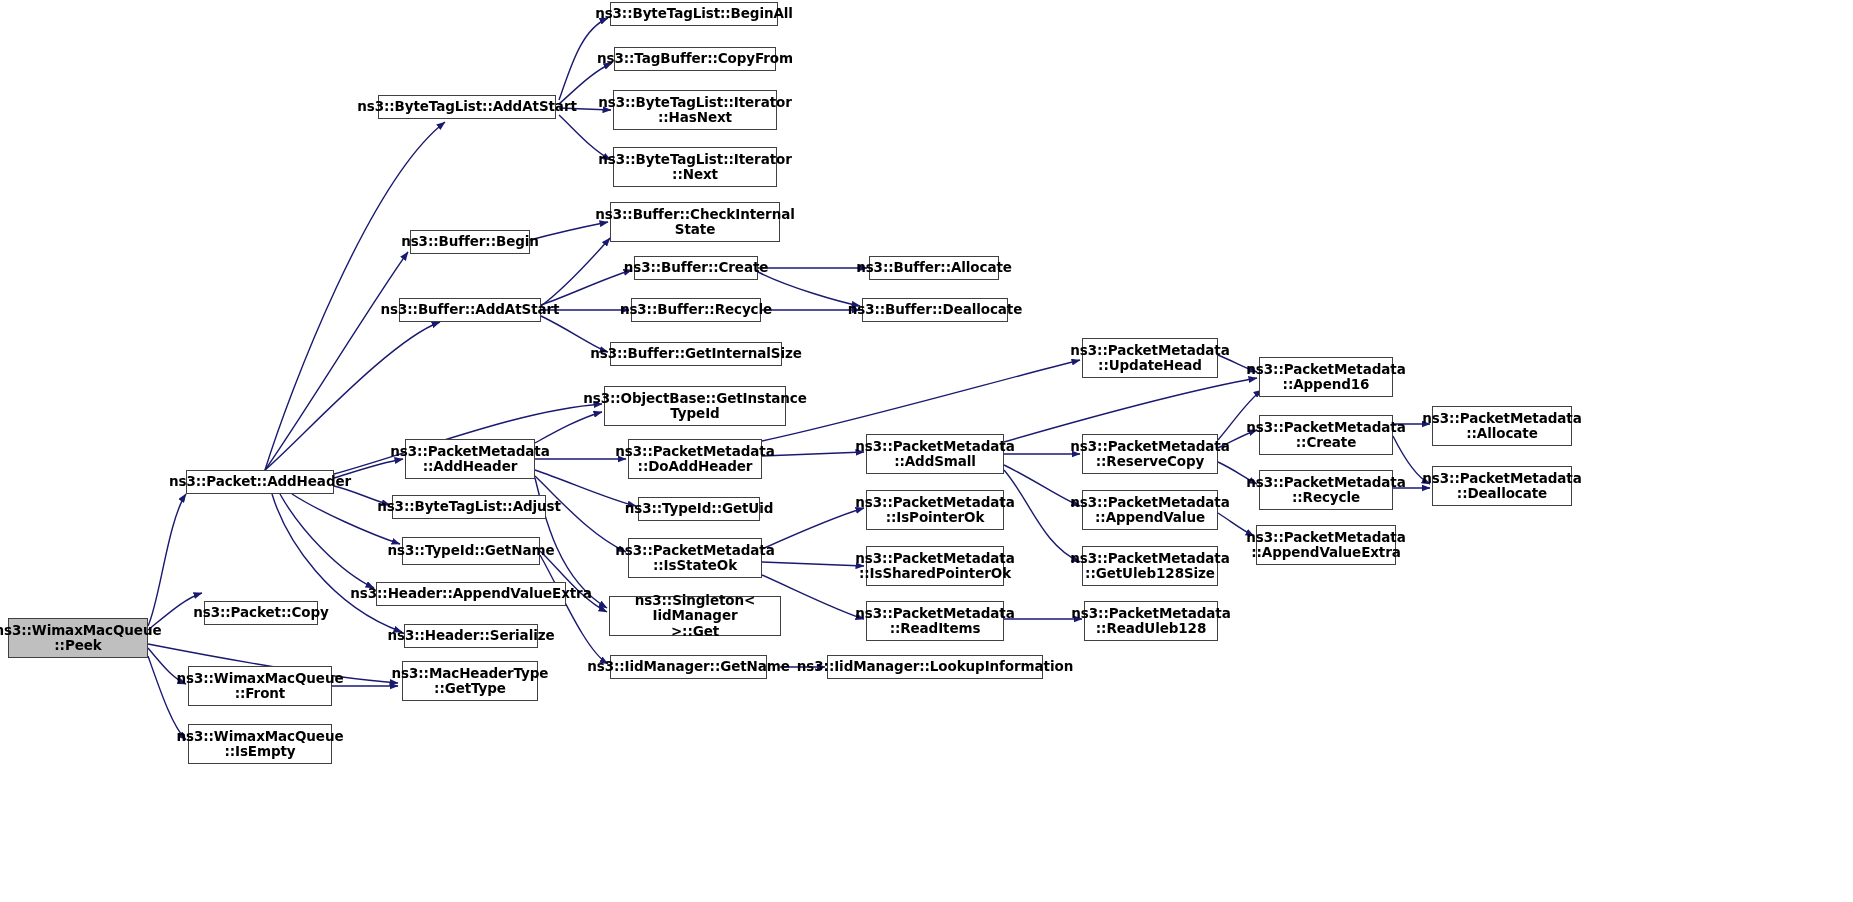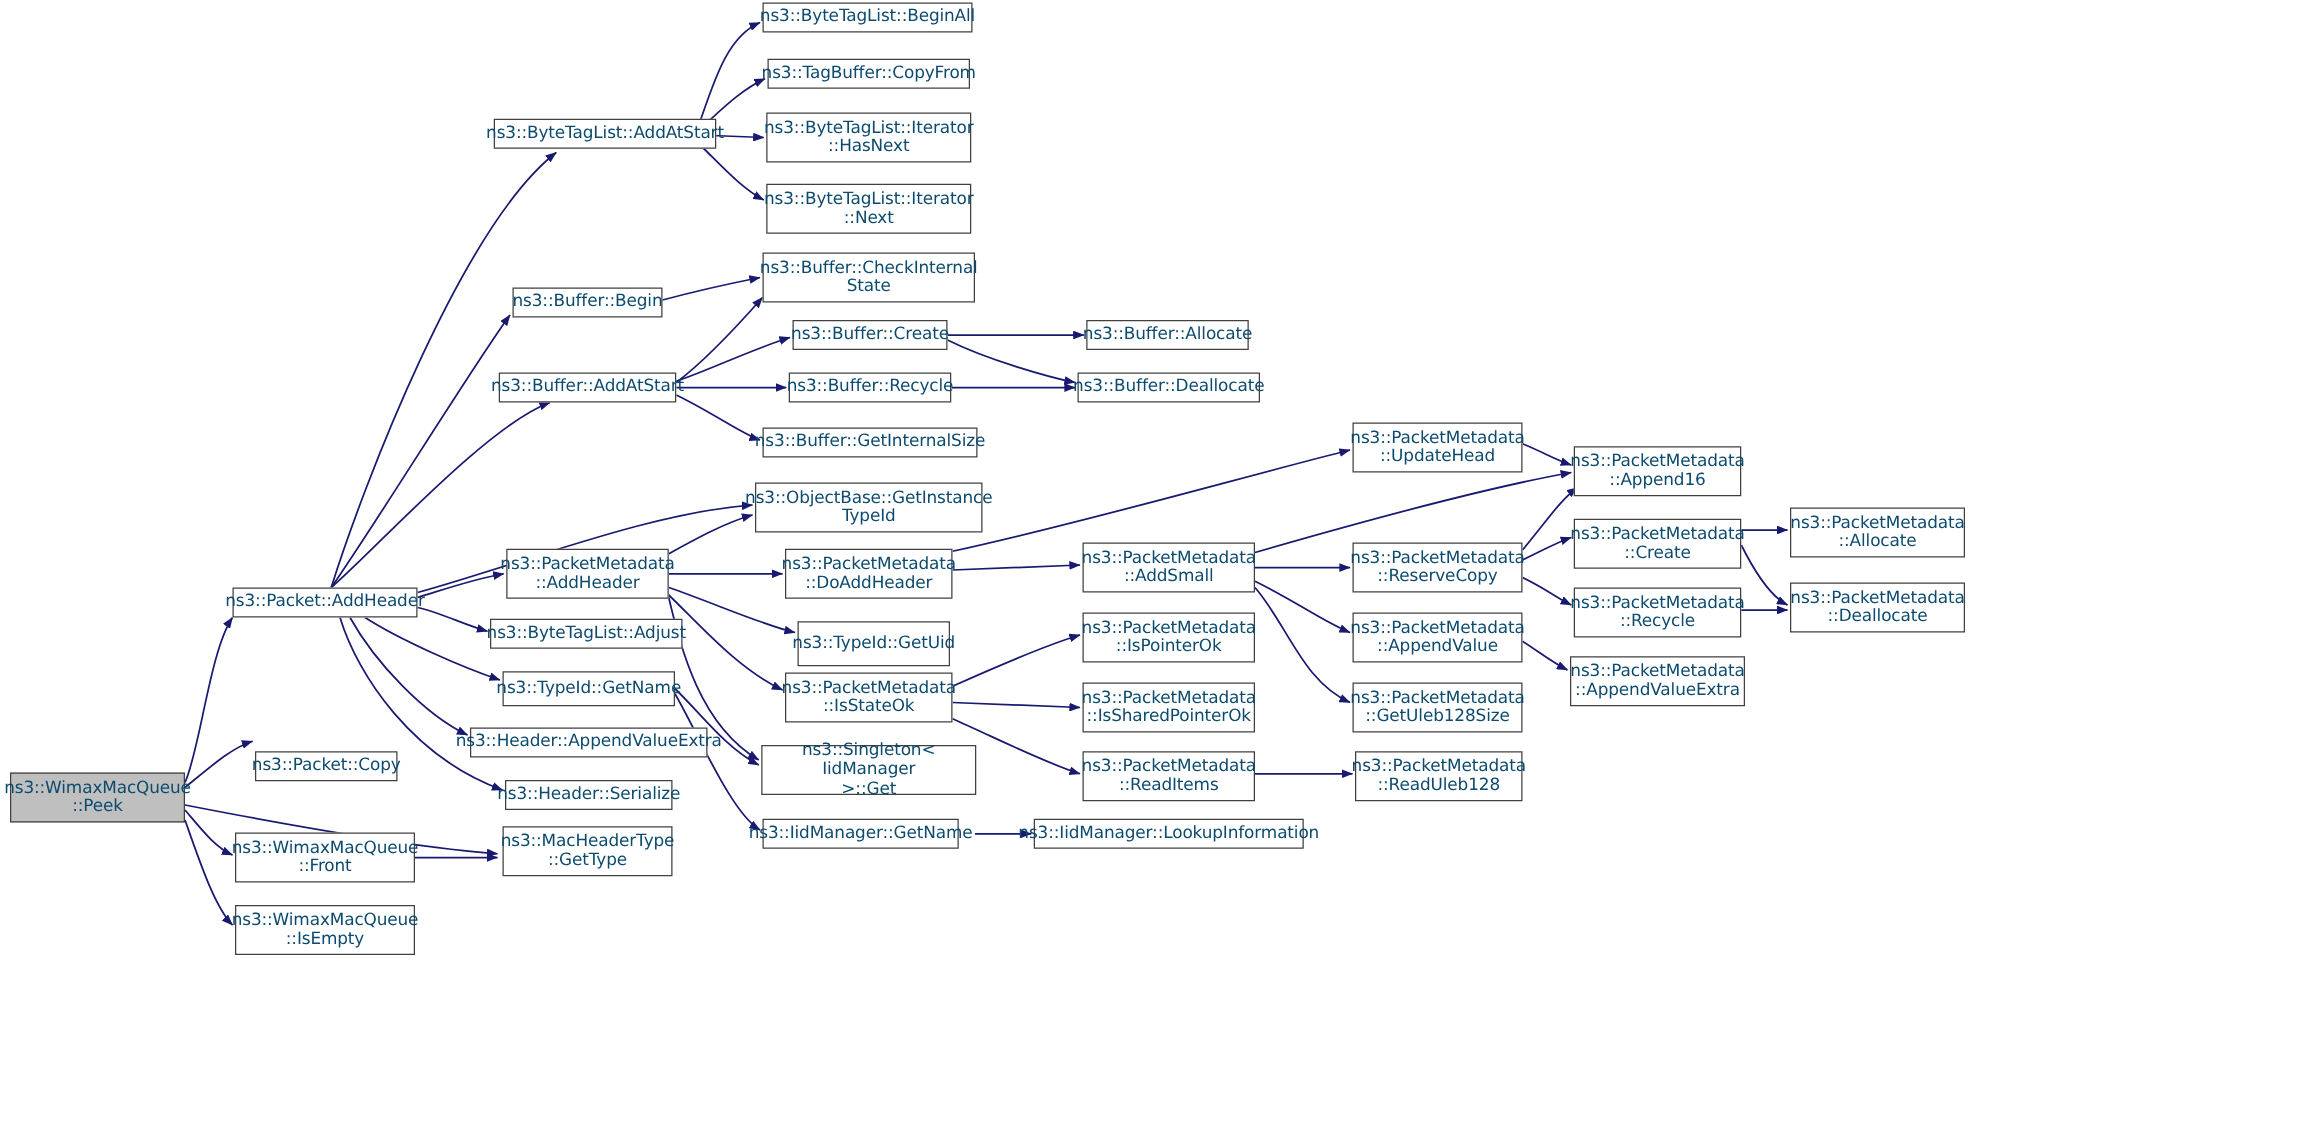--- a/index.html
+++ b/index.html
@@ -21,30 +21,31 @@
     top: 0;
     width: 1853px;
     height: 902px;
     pointer-events: none;
   }
   .node {
     position: absolute;
     box-sizing: border-box;
     border: 1px solid #404040;
     background: #ffffff;
-    color: #0c4a6e;
+    color: #000000;
     display: flex;
     align-items: center;
     justify-content: center;
     text-align: center;
     font-size: 13.5px;
     line-height: 15.5px;
     letter-spacing: -0.1px;
     white-space: pre-line;
     padding: 0 3px;
+    font-weight: bold;
   }
   .node.root {
     background: #bfbfbf;
     border-color: #404040;
   }
 </style>
 </head>
 <body>
 
 <div id="graph-root">
@@ -112,21 +113,21 @@
   </svg>
   <div id="node-layer">
       <div class="node root" style="left: 8px; top: 618px; width: 140px; height: 40px;">ns3::WimaxMacQueue
 ::Peek</div>
       <div class="node" style="left: 204px; top: 581px; width: 114px; height: 24px; margin-top: 20px;">ns3::Packet::Copy</div>
       <div class="node" style="left: 188px; top: 666px; width: 144px; height: 40px;">ns3::WimaxMacQueue
 ::Front</div>
       <div class="node" style="left: 188px; top: 724px; width: 144px; height: 40px;">ns3::WimaxMacQueue
 ::IsEmpty</div>
       <div class="node" style="left: 186px; top: 470px; width: 148px; height: 24px;">ns3::Packet::AddHeader</div>
-      <div class="node" style="left: 395px; top: 95px; width: 178px; height: 24px; text-align: center;">ns3::ByteTagList::AddAtStart</div>
+      <div class="node" style="left: 378px; top: 95px; width: 178px; height: 24px; text-align: center;">ns3::ByteTagList::AddAtStart</div>
       <div class="node" style="left: 410px; top: 230px; width: 120px; height: 24px;">ns3::Buffer::Begin</div>
       <div class="node" style="left: 399px; top: 298px; width: 142px; height: 24px;">ns3::Buffer::AddAtStart</div>
       <div class="node" style="left: 405px; top: 439px; width: 130px; height: 40px;">ns3::PacketMetadata
 ::AddHeader</div>
       <div class="node" style="left: 392px; top: 495px; width: 154px; height: 24px;">ns3::ByteTagList::Adjust</div>
       <div class="node" style="left: 402px; top: 537px; width: 138px; height: 28px;">ns3::TypeId::GetName</div>
       <div class="node" style="left: 376px; top: 582px; width: 190px; height: 24px;">ns3::Header::AppendValueExtra</div>
       <div class="node" style="left: 404px; top: 624px; width: 134px; height: 24px;">ns3::Header::Serialize</div>
       <div class="node" style="left: 402px; top: 661px; width: 136px; height: 40px;">ns3::MacHeaderType
 ::GetType</div>
@@ -138,21 +139,21 @@
 ::Next</div>
       <div class="node" style="left: 610px; top: 202px; width: 170px; height: 40px;">ns3::Buffer::CheckInternal
 State</div>
       <div class="node" style="left: 634px; top: 256px; width: 124px; height: 24px;">ns3::Buffer::Create</div>
       <div class="node" style="left: 631px; top: 298px; width: 130px; height: 24px;">ns3::Buffer::Recycle</div>
       <div class="node" style="left: 610px; top: 342px; width: 172px; height: 24px;">ns3::Buffer::GetInternalSize</div>
       <div class="node" style="left: 604px; top: 386px; width: 182px; height: 40px;">ns3::ObjectBase::GetInstance
 TypeId</div>
       <div class="node" style="left: 628px; top: 439px; width: 134px; height: 40px;">ns3::PacketMetadata
 ::DoAddHeader</div>
-      <div class="node" style="left: 638px; top: 497px; width: 122px; height: 36px;">ns3::TypeId::GetUid</div>
+      <div class="node" style="left: 638px; top: 497px; width: 122px; height: 24px;">ns3::TypeId::GetUid</div>
       <div class="node" style="left: 628px; top: 538px; width: 134px; height: 40px;">ns3::PacketMetadata
 ::IsStateOk</div>
       <div class="node" style="left: 609px; top: 596px; width: 172px; height: 40px;">ns3::Singleton&lt; IidManager
 &gt;::Get</div>
       <div class="node" style="left: 610px; top: 655px; width: 157px; height: 24px;">ns3::IidManager::GetName</div>
       <div class="node" style="left: 869px; top: 256px; width: 130px; height: 24px;">ns3::Buffer::Allocate</div>
       <div class="node" style="left: 862px; top: 298px; width: 146px; height: 24px;">ns3::Buffer::Deallocate</div>
       <div class="node" style="left: 866px; top: 434px; width: 138px; height: 40px;">ns3::PacketMetadata
 ::AddSmall</div>
       <div class="node" style="left: 866px; top: 490px; width: 138px; height: 40px;">ns3::PacketMetadata

